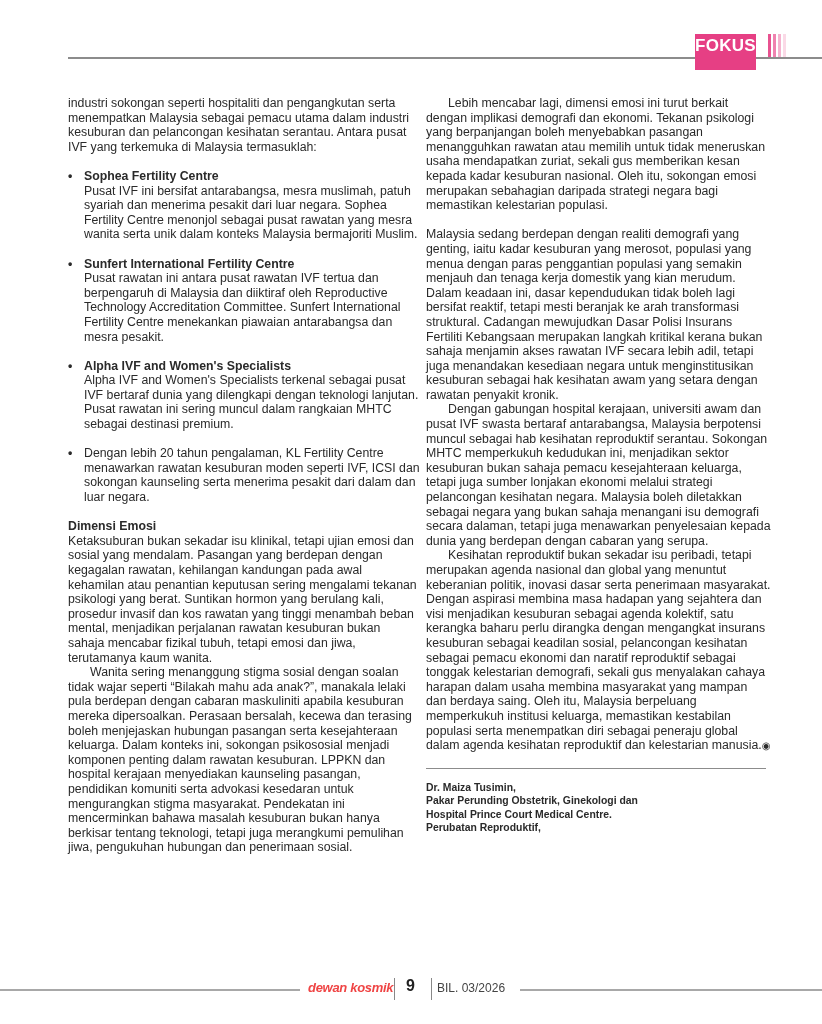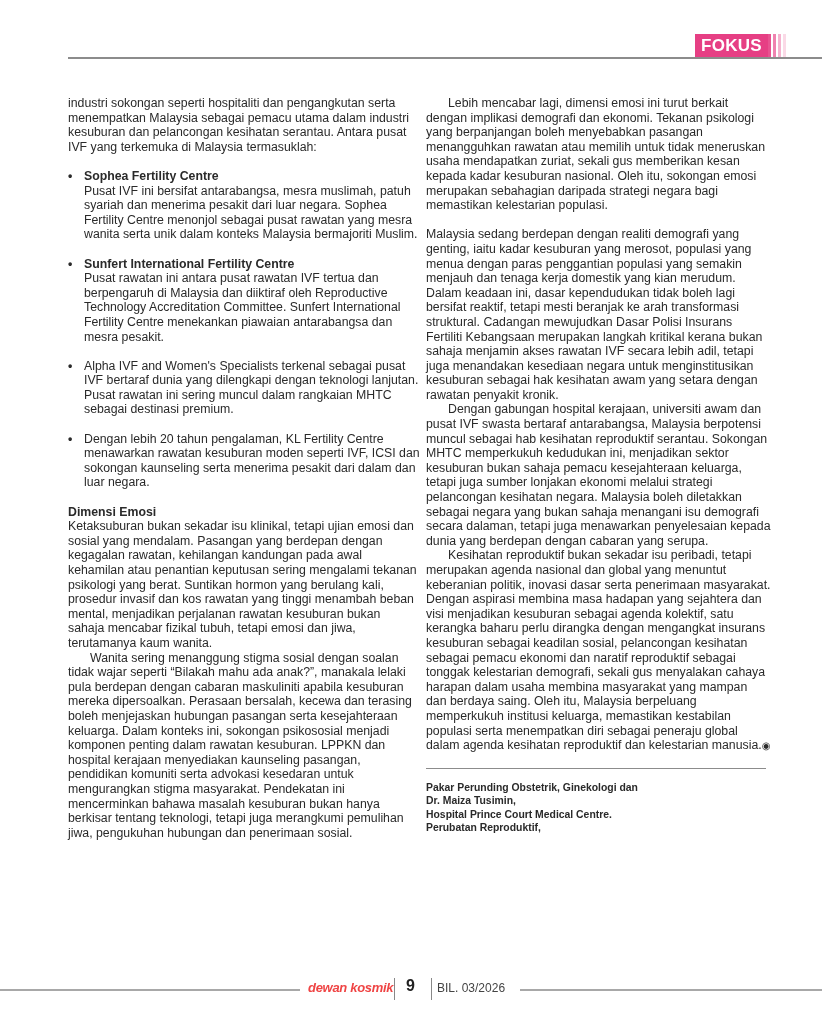--- a/index.html
+++ b/index.html
@@ -2,21 +2,21 @@
 <html><head>
 <meta charset="utf-8">
 <style>
   html, body { margin: 0; padding: 0; }
   body {
     width: 822px; height: 1024px; background: #ffffff; position: relative; overflow: hidden;
     font-family: "Liberation Sans", sans-serif; color: #2a2a2a;
   }
   .header-rule { position: absolute; left: 68px; right: 0; top: 57px; height: 2px; background: #8c8c8c; }
   .section-tag {
-    position: absolute; left: 695px; top: 34px; height: 23px; padding: 0 6px;
+    position: absolute; left: 695px; top: 34px; height: 36px; padding: 0 0;
     background: #e63f84; color: #ffffff; font-weight: bold; font-size: 17px; line-height: 24px; letter-spacing: 0.3px;
   }
   .tag-stripes { position: absolute; left: 768px; top: 34px; height: 23px; width: 20px; }
   .tag-stripes span { position: absolute; top: 0; height: 23px; width: 3px; background: #e63f84; }
   .tag-stripes span:nth-child(1){ left: 0; opacity: 0.9; }
   .tag-stripes span:nth-child(2){ left: 5px; opacity: 0.65; }
   .tag-stripes span:nth-child(3){ left: 10px; opacity: 0.4; }
   .tag-stripes span:nth-child(4){ left: 15px; opacity: 0.2; }
 
   .col { position: absolute; top: 96px; font-size: 12.3px; line-height: 14.6px; }
@@ -65,20 +65,21 @@
   </div>
   <div class="gap"></div>
   <div class="bullet-item">
     <span class="dot">•</span>
     <span class="bullet-title">Sunfert International Fertility Centre</span>
     <span>Pusat rawatan ini antara pusat rawatan IVF tertua dan berpengaruh di Malaysia dan diiktiraf oleh Reproductive Technology Accreditation Committee. Sunfert International Fertility Centre menekankan piawaian antarabangsa dan mesra pesakit.</span>
   </div>
   <div class="gap"></div>
   <div class="bullet-item">
     <span class="dot">•</span>
+    <span class="bullet-title">Alpha IVF and Women's Specialists</span>
     <span>Alpha IVF and Women's Specialists terkenal sebagai pusat IVF bertaraf dunia yang dilengkapi dengan teknologi lanjutan. Pusat rawatan ini sering muncul dalam rangkaian MHTC sebagai destinasi premium.</span>
   </div>
   <div class="gap"></div>
   <div class="bullet-item">
     <span class="dot">•</span>
     <span>Dengan lebih 20 tahun pengalaman, KL Fertility Centre menawarkan rawatan kesuburan moden seperti IVF, ICSI dan sokongan kaunseling serta menerima pesakit dari dalam dan luar negara.</span>
   </div>
   <div class="gap"></div>
 
   <h3>Dimensi Emosi</h3>
@@ -88,22 +89,22 @@
 
 <div class="col col-right">
   <p class="indent">Lebih mencabar lagi, dimensi emosi ini turut berkait dengan implikasi demografi dan ekonomi. Tekanan psikologi yang berpanjangan boleh menyebabkan pasangan menangguhkan rawatan atau memilih untuk tidak meneruskan usaha mendapatkan zuriat, sekali gus memberikan kesan kepada kadar kesuburan nasional. Oleh itu, sokongan emosi merupakan sebahagian daripada strategi negara bagi memastikan kelestarian populasi.</p>
   <div class="gap"></div>
   <p>Malaysia sedang berdepan dengan realiti demografi yang genting, iaitu kadar kesuburan yang merosot, populasi yang menua dengan paras penggantian populasi yang semakin menjauh dan tenaga kerja domestik yang kian merudum. Dalam keadaan ini, dasar kependudukan tidak boleh lagi bersifat reaktif, tetapi mesti beranjak ke arah transformasi struktural. Cadangan mewujudkan Dasar Polisi Insurans Fertiliti Kebangsaan merupakan langkah kritikal kerana bukan sahaja menjamin akses rawatan IVF secara lebih adil, tetapi juga menandakan kesediaan negara untuk menginstitusikan kesuburan sebagai hak kesihatan awam yang setara dengan rawatan penyakit kronik.</p>
   <p class="indent">Dengan gabungan hospital kerajaan, universiti awam dan pusat IVF swasta bertaraf antarabangsa, Malaysia berpotensi muncul sebagai hab kesihatan reproduktif serantau. Sokongan MHTC memperkukuh kedudukan ini, menjadikan sektor kesuburan bukan sahaja pemacu kesejahteraan keluarga, tetapi juga sumber lonjakan ekonomi melalui strategi pelancongan kesihatan negara. Malaysia boleh diletakkan sebagai negara yang bukan sahaja menangani isu demografi secara dalaman, tetapi juga menawarkan penyelesaian kepada dunia yang berdepan dengan cabaran yang serupa.</p>
   <p class="indent"><span>Kesihatan reproduktif bukan sekadar isu peribadi, tetapi merupakan agenda nasional dan global yang menuntut keberanian politik, inovasi dasar serta penerimaan masyarakat. Dengan aspirasi membina masa hadapan yang sejahtera dan visi menjadikan kesuburan sebagai agenda kolektif, satu kerangka baharu perlu dirangka dengan mengangkat insurans kesuburan sebagai keadilan sosial, pelancongan kesihatan sebagai pemacu ekonomi dan naratif reproduktif sebagai tonggak kelestarian demografi, sekali gus menyalakan cahaya harapan dalam usaha membina masyarakat yang mampan dan berdaya saing. Oleh itu, Malaysia berpeluang memperkukuh institusi keluarga, memastikan kestabilan populasi serta menempatkan diri sebagai peneraju global dalam agenda kesihatan reproduktif dan kelestarian manusia.</span><span class="end-mark">◉</span></p>
 
   <div class="sig-rule"></div>
   <div class="signature">
+    <div>Dr. Maiza Tusimin,</div>
     <div>Pakar Perunding Obstetrik, Ginekologi dan</div>
-    <div>Dr. Maiza Tusimin,</div>
     <div>Hospital Prince Court Medical Centre.</div>
     <div>Perubatan Reproduktif,</div>
   </div>
 </div>
 
 <div class="footer">
   <div class="footer-line-left"></div>
   <div class="footer-brand">dewan kosmik</div>
   <div class="footer-sep1"></div>
   <div class="footer-page">9</div>

